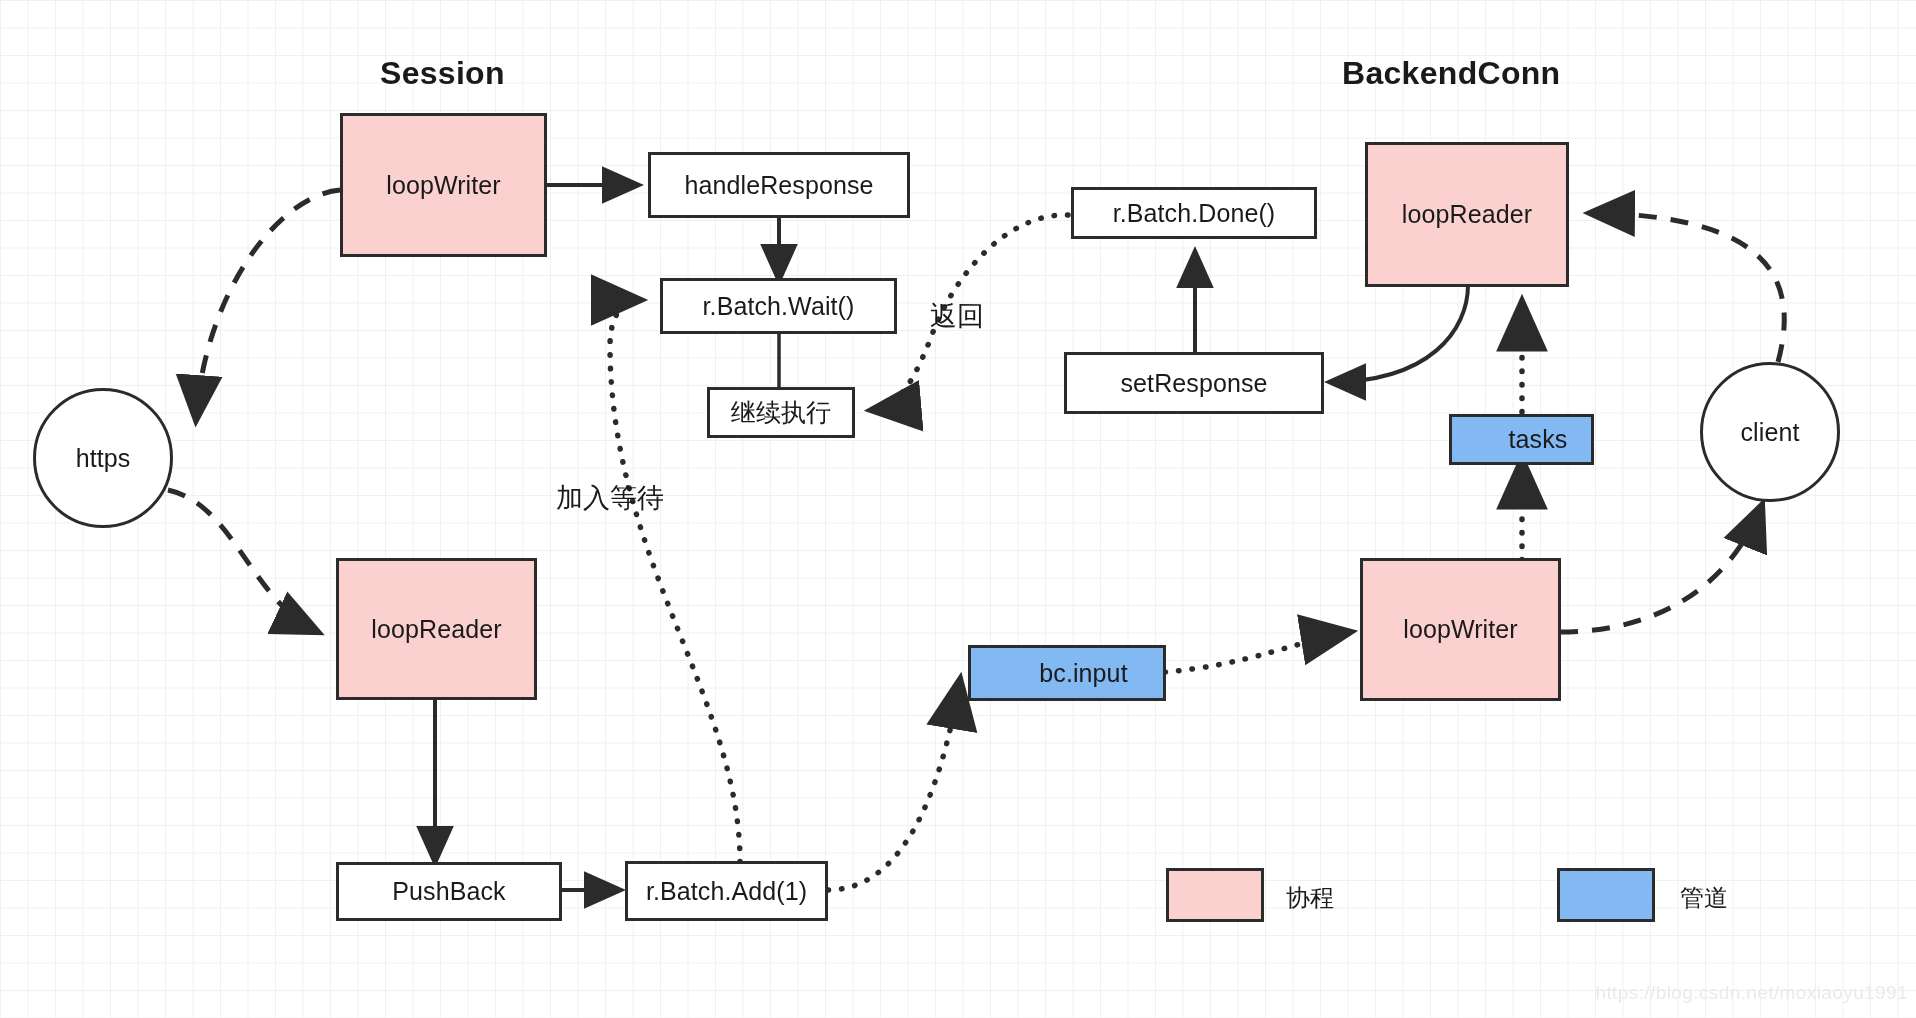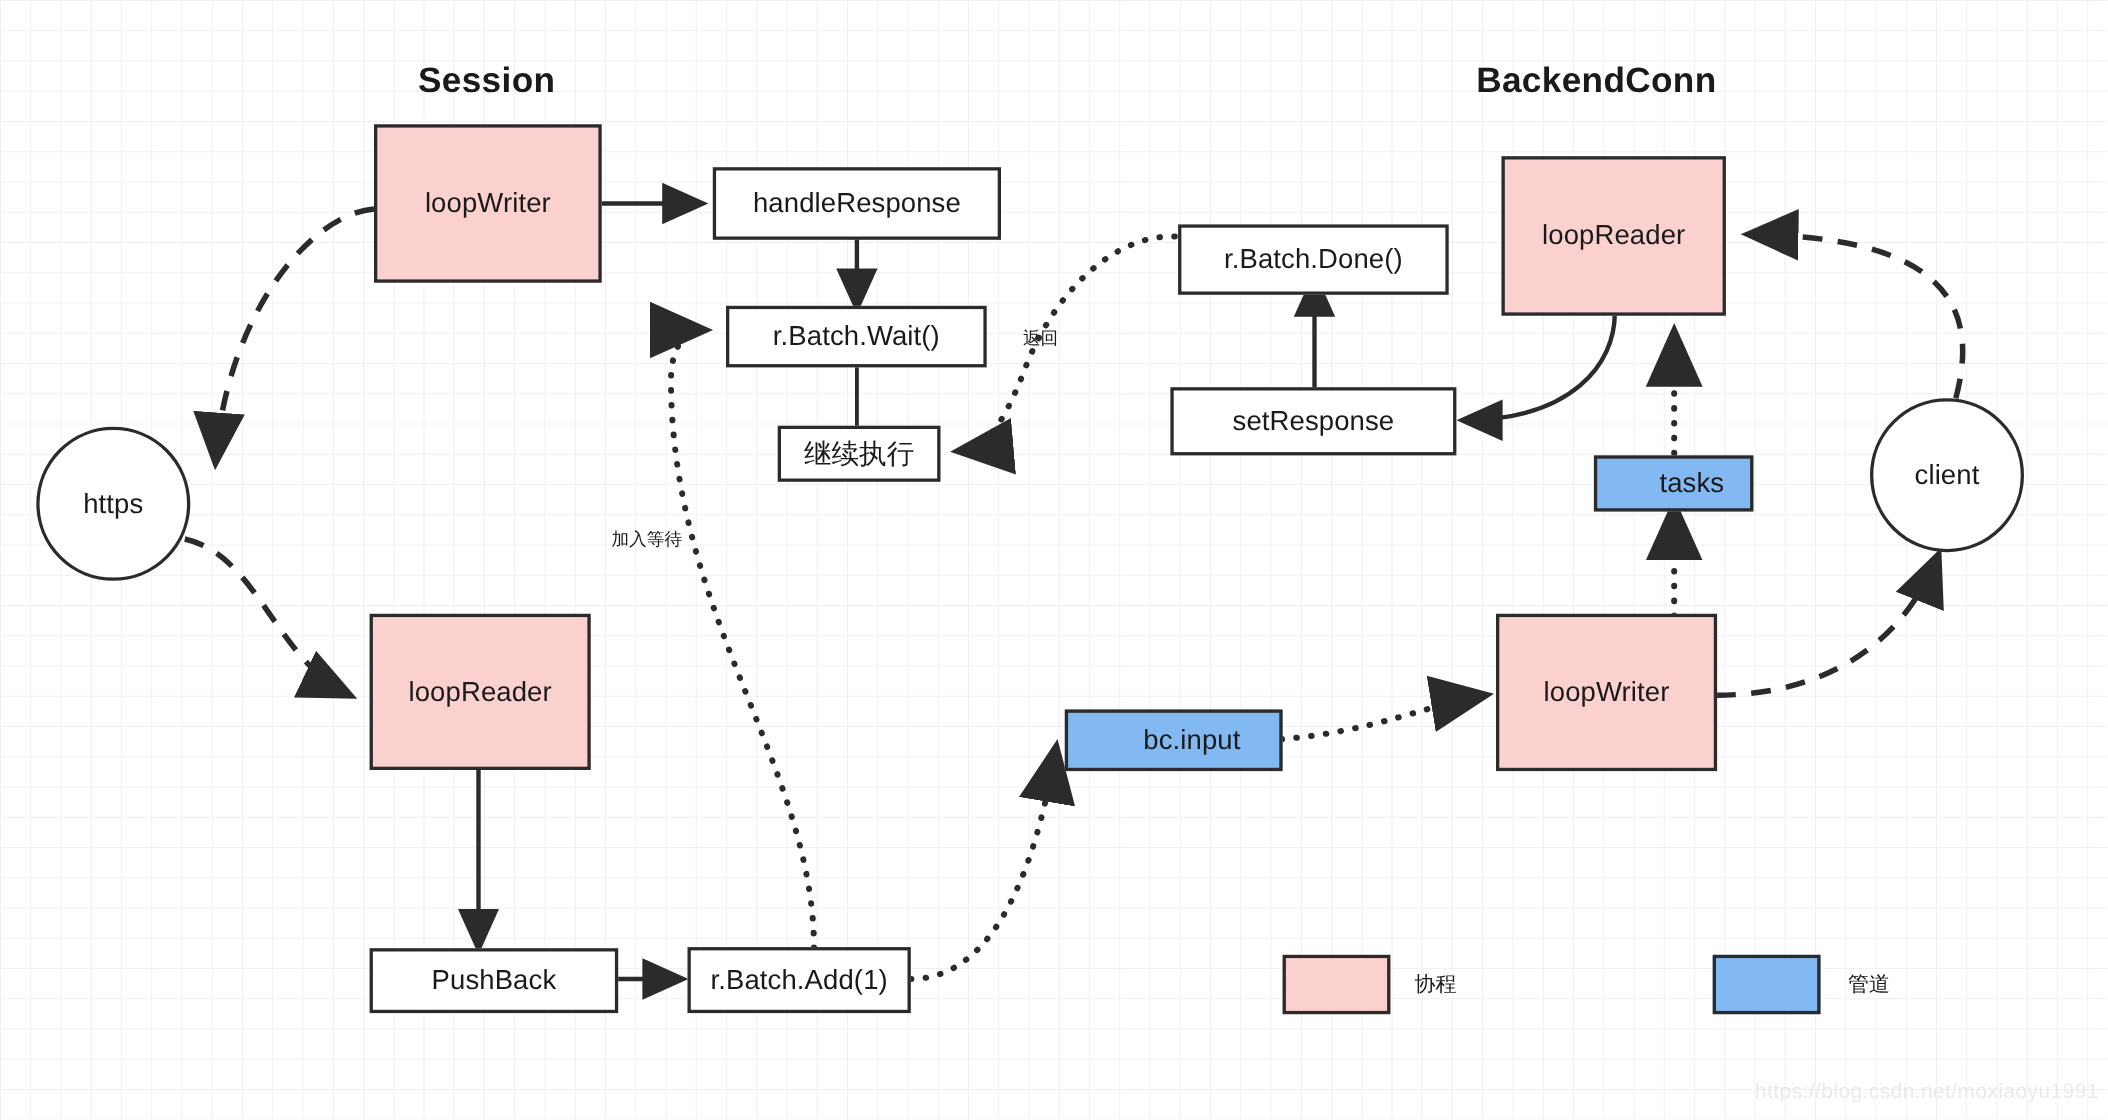--- a/index.html
+++ b/index.html
@@ -51,27 +51,27 @@
   .group-title {
     position: absolute;
     font-size: 32px;
     font-weight: bold;
     color: #1a1a1a;
     letter-spacing: 0.3px;
     white-space: nowrap;
   }
   .edge-label {
     position: absolute;
-    font-size: 16px;
+    font-size: 27px;
     color: #1a1a1a;
     white-space: nowrap;
   }
   .legend-label {
     position: absolute;
-    font-size: 19px;
+    font-size: 24px;
     color: #1a1a1a;
     white-space: nowrap;
   }
   .watermark {
     position: absolute;
     right: 8px;
     bottom: 14px;
     font-size: 19px;
     color: #eaeaea;
     letter-spacing: 0.4px;
@@ -151,21 +151,21 @@
   <div class="node" style="left:660px; top:278px; width:237px; height:56px;">r.Batch.Wait()</div>
 
   <div class="node" style="left:707px; top:387px; width:148px; height:51px;">继续执行</div>
 
   <div class="node" style="left:336px; top:862px; width:226px; height:59px;">PushBack</div>
 
   <div class="node" style="left:625px; top:861px; width:203px; height:60px;">r.Batch.Add(1)</div>
 
   <div class="node blue" style="left:968px; top:645px; width:198px; height:56px;">bc.input</div>
 
-  <div class="node" style="left:1071px; top:187px; width:246px; height:64px;margin-top:17px;">r.Batch.Done()</div>
+  <div class="node" style="left:1071px; top:187px; width:246px; height:52px;">r.Batch.Done()</div>
 
   <div class="node" style="left:1064px; top:352px; width:260px; height:62px;">setResponse</div>
 
   <div class="node blue" style="left:1449px; top:414px; width:145px; height:51px;">tasks</div>
 
   <div class="node pink" style="left:1365px; top:142px; width:204px; height:145px;">loopReader</div>
 
   <div class="node pink" style="left:1360px; top:558px; width:201px; height:143px;">loopWriter</div>
 
   <div class="edge-label" style="left:930px; top:298px;">返回</div>

